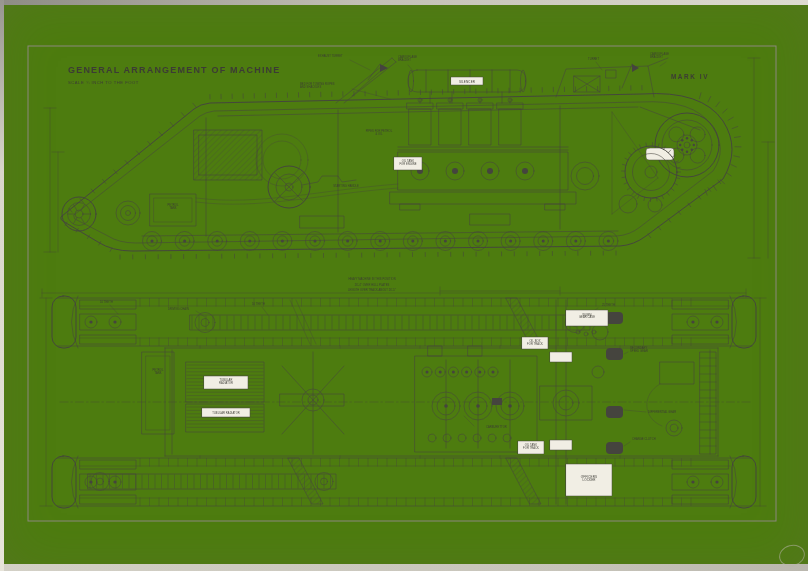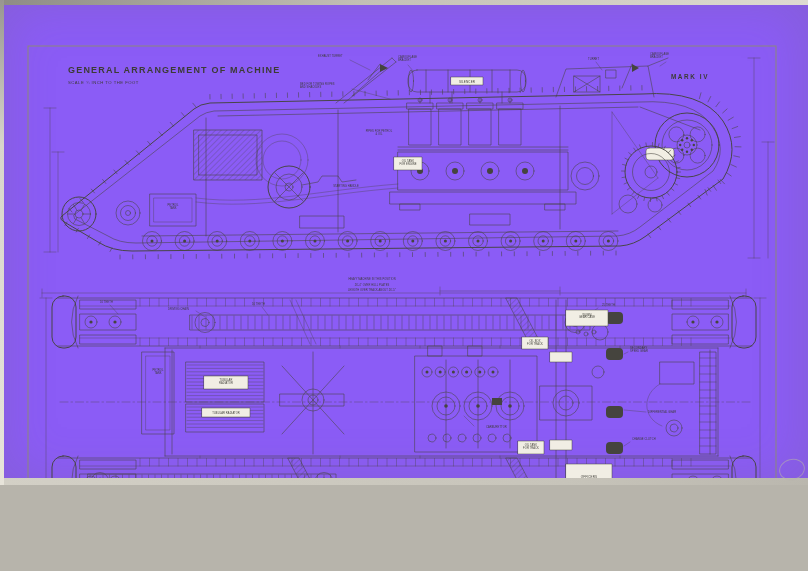--- a/index.html
+++ b/index.html
@@ -1,16 +1,16 @@
 <!DOCTYPE html>
 <html><head>
 <meta charset="utf-8">
 <style>
   html,body{margin:0;padding:0;background:#b7b4ab;}
-  .photo{position:relative;width:808px;height:485px;background:#8b5cf6;overflow:hidden;
+  .photo{position:relative;width:808px;height:571px;background:#4d7c0f;overflow:hidden;
          box-shadow:inset 0 0 55px rgba(110,105,88,.22);}
   .edge-top{position:absolute;left:0;top:0;width:100%;height:5px;
             background:linear-gradient(90deg,#8e8c85,#c2bfb5 45%,#dedbd1);}
   .edge-bottom{position:absolute;left:0;bottom:0;width:100%;height:7px;
             background:linear-gradient(90deg,#d3d0c6,#c7c4ba 70%,#bab7ae);}
   .edge-left{position:absolute;left:0;top:0;width:4px;height:100%;
             background:linear-gradient(180deg,#989690,#d8d5cb 30%,#e7e4da);}
   .stamp{position:absolute;right:3px;bottom:5px;width:24px;height:19px;border:1.5px solid #b8b5aa;
          border-radius:50%;opacity:.55;transform:rotate(-14deg);}
   svg{position:absolute;left:0;top:0;}

